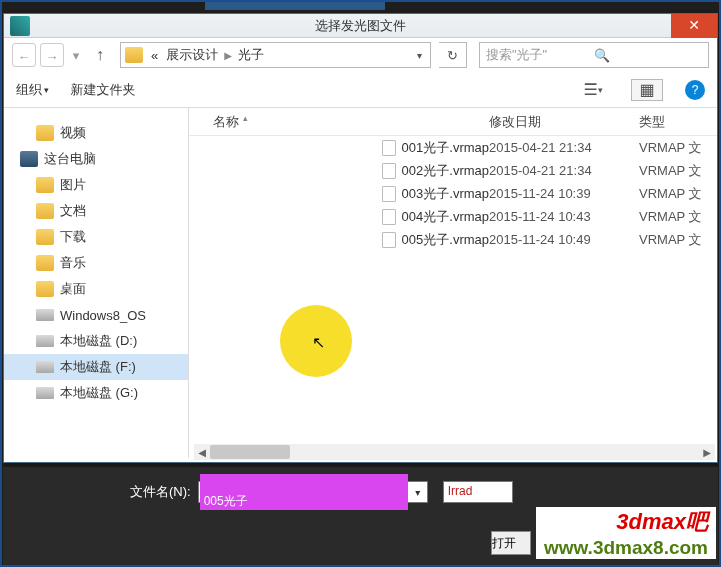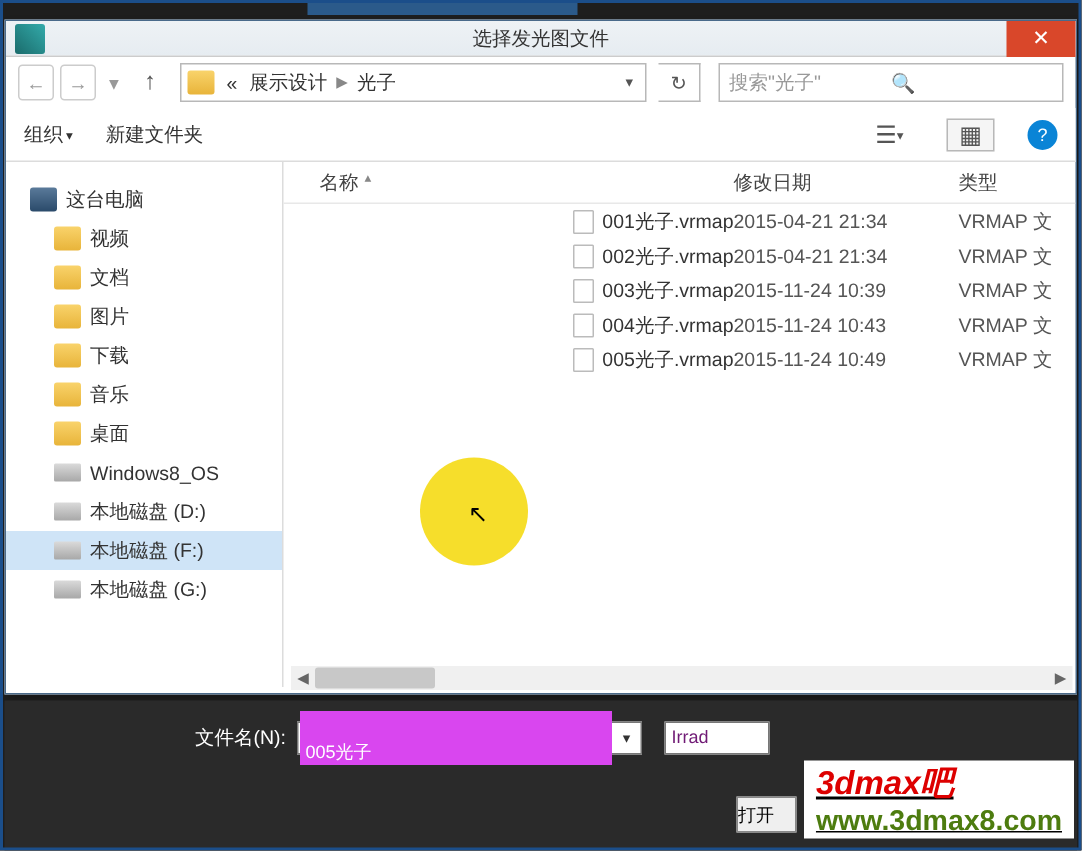--- a/index.html
+++ b/index.html
@@ -63,24 +63,24 @@
 
 .cursor-highlight { position: absolute; top: 305px; left: 280px; width: 72px; height: 72px; border-radius: 50%; background: #f5dc20; opacity: 0.95; pointer-events: none; }
 .cursor { position: absolute; top: 333px; left: 312px; font-size: 16px; color: #000; pointer-events: none; }
 
 .bottom-panel { position: absolute; bottom: 0; left: 3px; right: 3px; height: 100px; background: #2a2a2a; padding: 12px 20px; }
 .fn-row { display: flex; align-items: center; height: 26px; gap: 7px; }
 .fn-label { color: #fff; font-size: 13px; }
 .fn-combo { width: 230px; height: 22px; background: #fff; border: 1px solid #777; display: flex; align-items: center; }
 .fn-combo .val { flex: 1; padding: 18px 4px; font-size: 12px; background: #d946ef; color: #fff; height: 18px; line-height: 18px; margin: 1px; }
 .fn-combo .dd { width: 18px; text-align: center; color: #333; font-size: 10px; }
-.filter-box { width: 70px; height: 22px; background: #fff; border: 1px solid #777; padding: 2px 4px; font-size: 12px; color: #701a75; overflow: hidden; margin-left: 8px; }
+.filter-box { width: 70px; height: 22px; background: #fff; border: 1px solid #777; padding: 2px 4px; font-size: 12px; color: #b91c1c; overflow: hidden; margin-left: 8px; }
 .open-btn { position: absolute; bottom: 12px; left: 488px; height: 24px; width: 40px; background: #efefef; border: 1px solid #888; font-size: 12px; text-align: left; line-height: 22px; overflow: hidden; }
 
-.watermark { position: absolute; right: 5px; bottom: 8px; text-align: left; padding: 0 8px; background: #fff; text-decoration: underline; }
+.watermark { position: absolute; right: 5px; bottom: 8px; text-align: right; padding: 0 8px; background: #fff; }
 .watermark .l1 { color: #d00; font-size: 22px; font-weight: bold; font-style: italic; }
 .watermark .l2 { color: #4d7c0f; font-size: 19px; font-weight: bold; }
 
 .outer-border { position: absolute; inset: 0; border: 2px solid #1b4e8a; pointer-events: none; }
 </style>
 </head>
 <body>
 
 <div class="outer-frame">
   <div class="top-bar-fragment"></div>
@@ -120,35 +120,35 @@
         </div>
       <div class="tbtn">新建文件夹</div>
       <div class="spacer"></div>
       <div class="view-btn">☰<span style="font-size:9px">▾</span></div>
       <div class="view-btn box">▦</div>
       <div class="help">?</div>
     </div>
 
     <div class="body-row">
       <div class="sidebar">
+        <div class="item sub">
+            <div class="ico folder"></div>
+            <span>视频</span>
+          </div>
         <div class="item">
             <div class="ico pc"></div>
             <span>这台电脑</span>
           </div>
         <div class="item sub">
             <div class="ico folder"></div>
-            <span>视频</span>
+            <span>图片</span>
           </div>
         <div class="item sub">
             <div class="ico folder"></div>
             <span>文档</span>
-          </div>
-        <div class="item sub">
-            <div class="ico folder"></div>
-            <span>图片</span>
           </div>
         <div class="item sub">
             <div class="ico folder"></div>
             <span>下载</span>
           </div>
         <div class="item sub">
             <div class="ico folder"></div>
             <span>音乐</span>
           </div>
         <div class="item sub">

